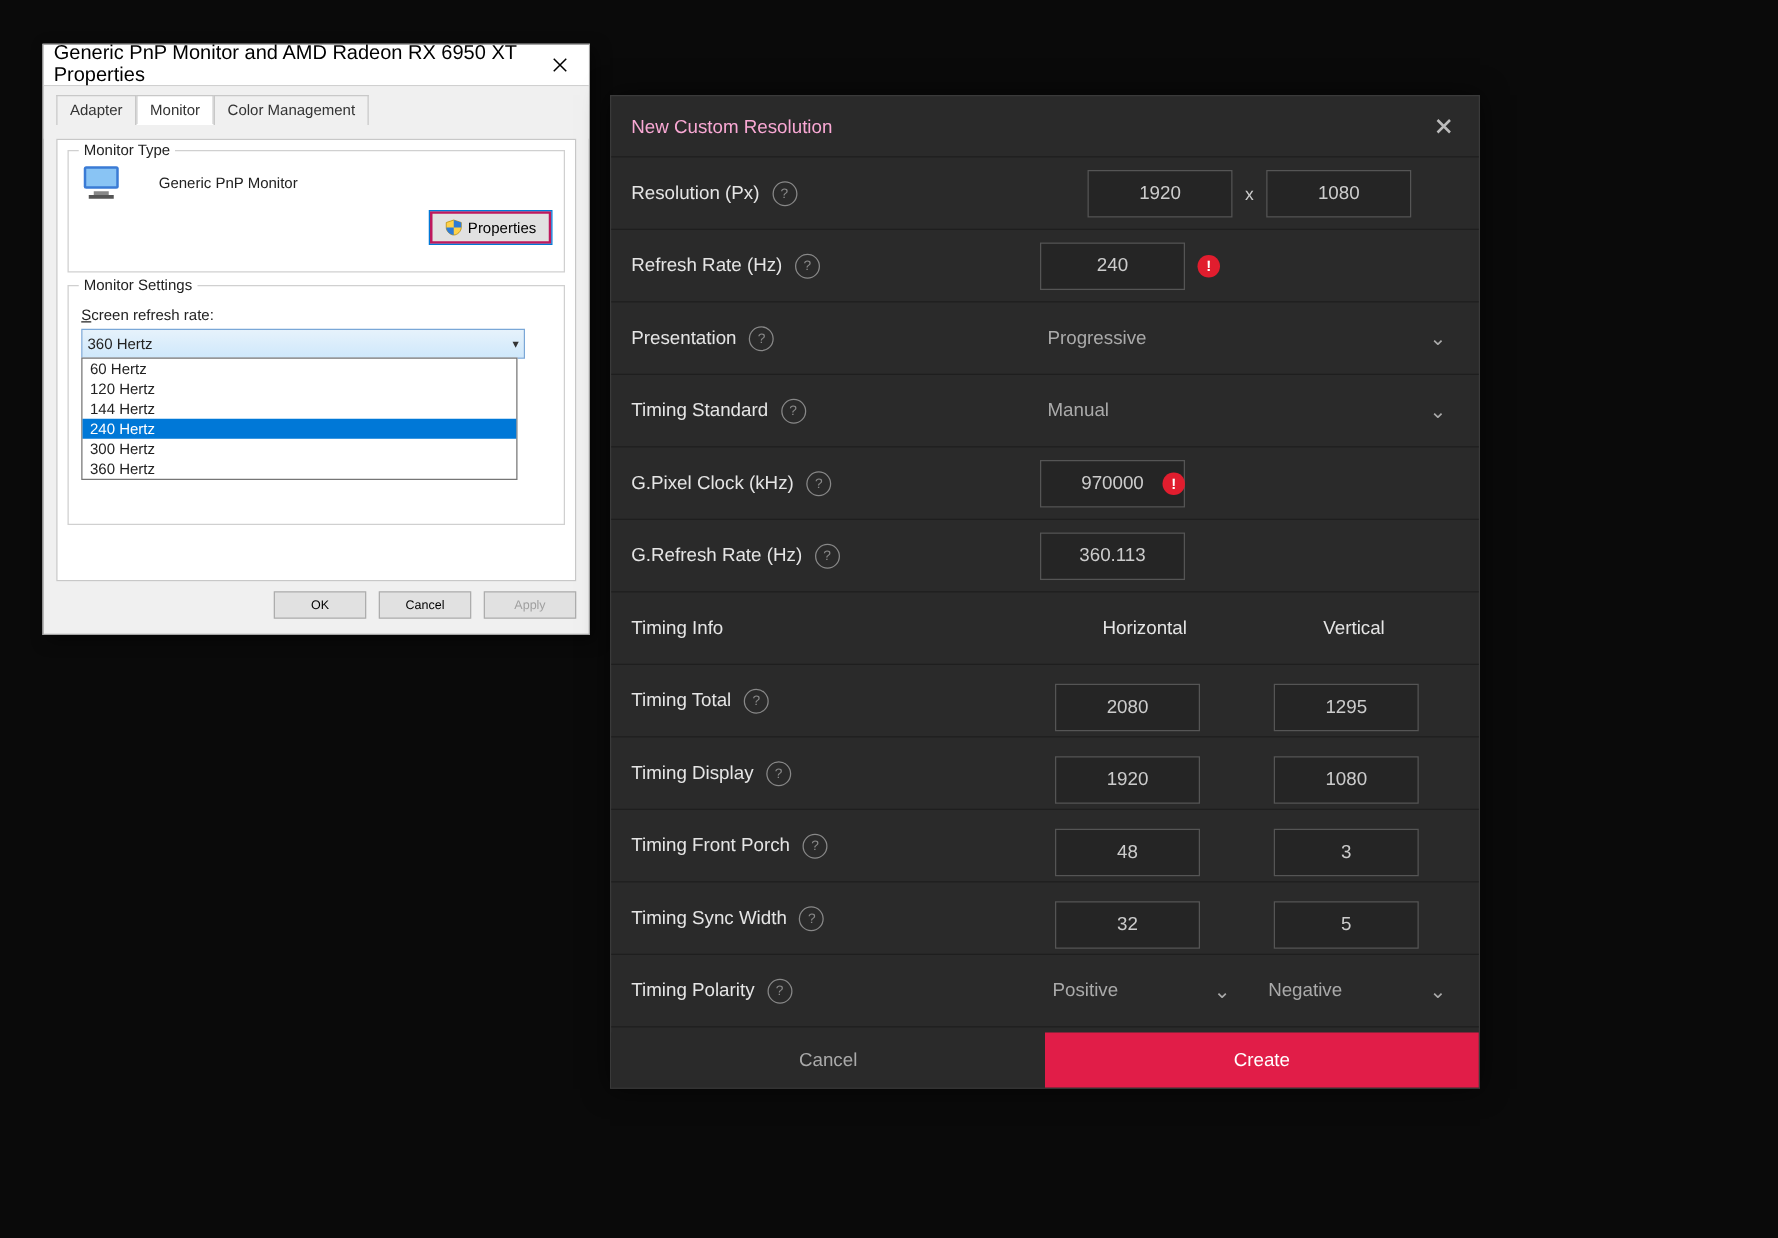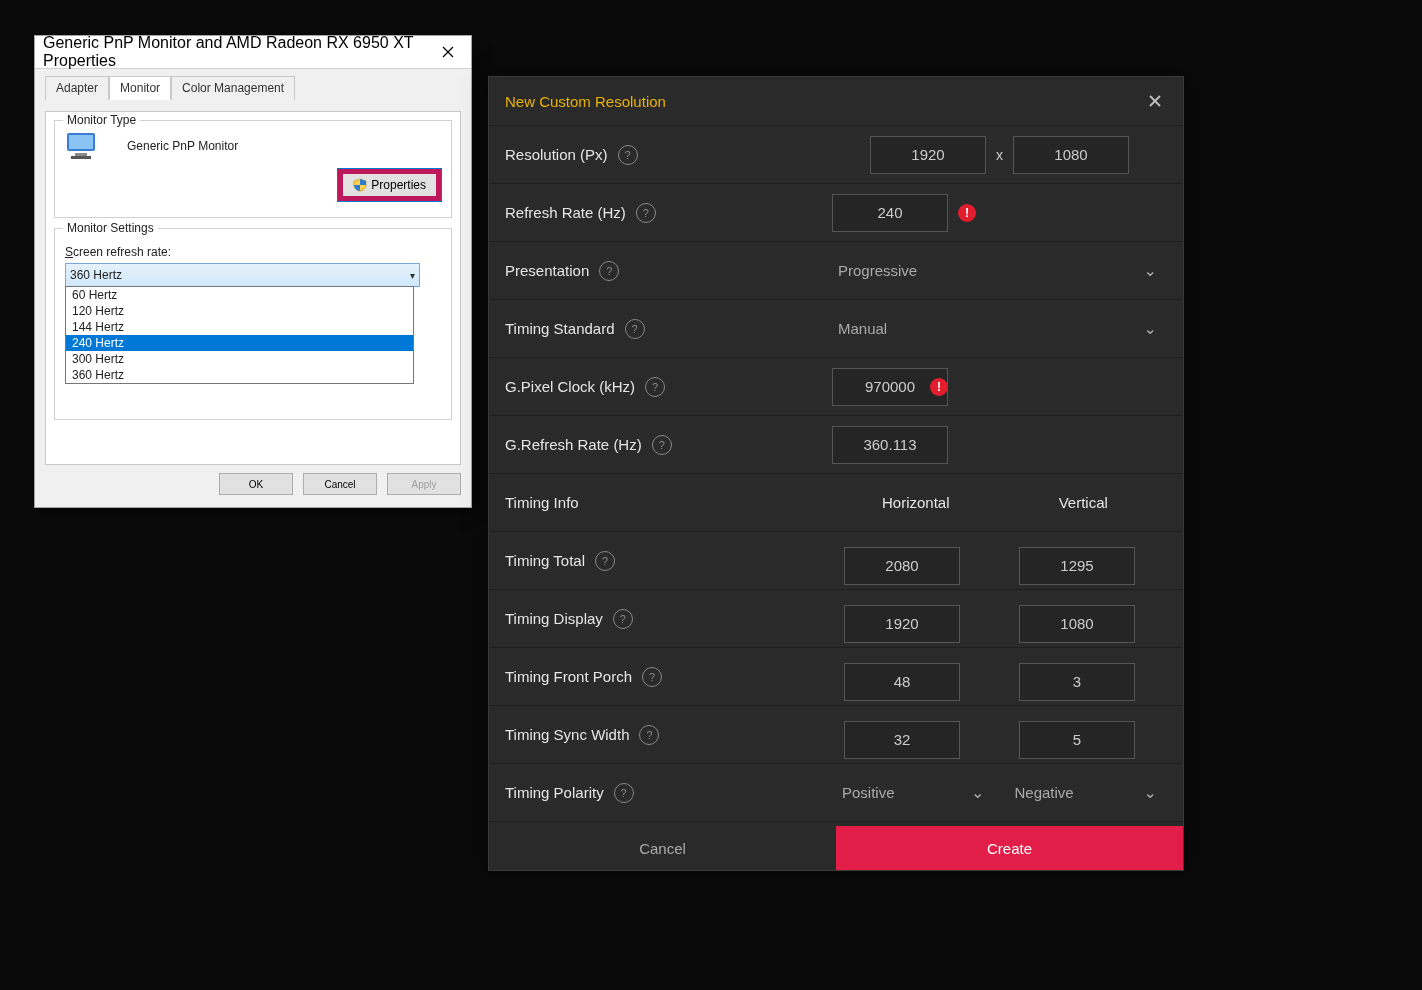--- a/index.html
+++ b/index.html
@@ -99,21 +99,21 @@
     height: 30px;
     display:inline-block;
   }
   .properties-btn {
     float: right;
     margin-top: 8px;
     display:flex;
     align-items:center;
     gap:4px;
     background: #e1e1e1;
-    border: 5px solid #be185d;
+    border: 2px solid #be185d;
     outline: 1px solid #0078d7;
     padding: 4px 10px;
     font-size: 12px;
     cursor: pointer;
   }
   .shield { width:14px; height:14px; display:inline-block; }
 
   .refresh-label { display:block; margin: 6px 0 4px 0; }
   .refresh-label u { text-decoration: underline; }
   .win-combo {
@@ -193,21 +193,21 @@
     flex-direction:column;
     box-shadow: 0 0 20px rgba(0,0,0,0.6);
   }
   .amd-header {
     height: 48px;
     display:flex;
     align-items:center;
     justify-content:space-between;
     padding: 0 16px;
     border-bottom: 1px solid #1e1e1e;
-    color: #eab308;
+    color: #f9a8d4;
     gap: 16px;
   }
   .amd-close {
     width: 24px;
     height: 24px;
     display:flex;
     align-items:center;
     justify-content:center;
     cursor:pointer;
     color:#bbb;

